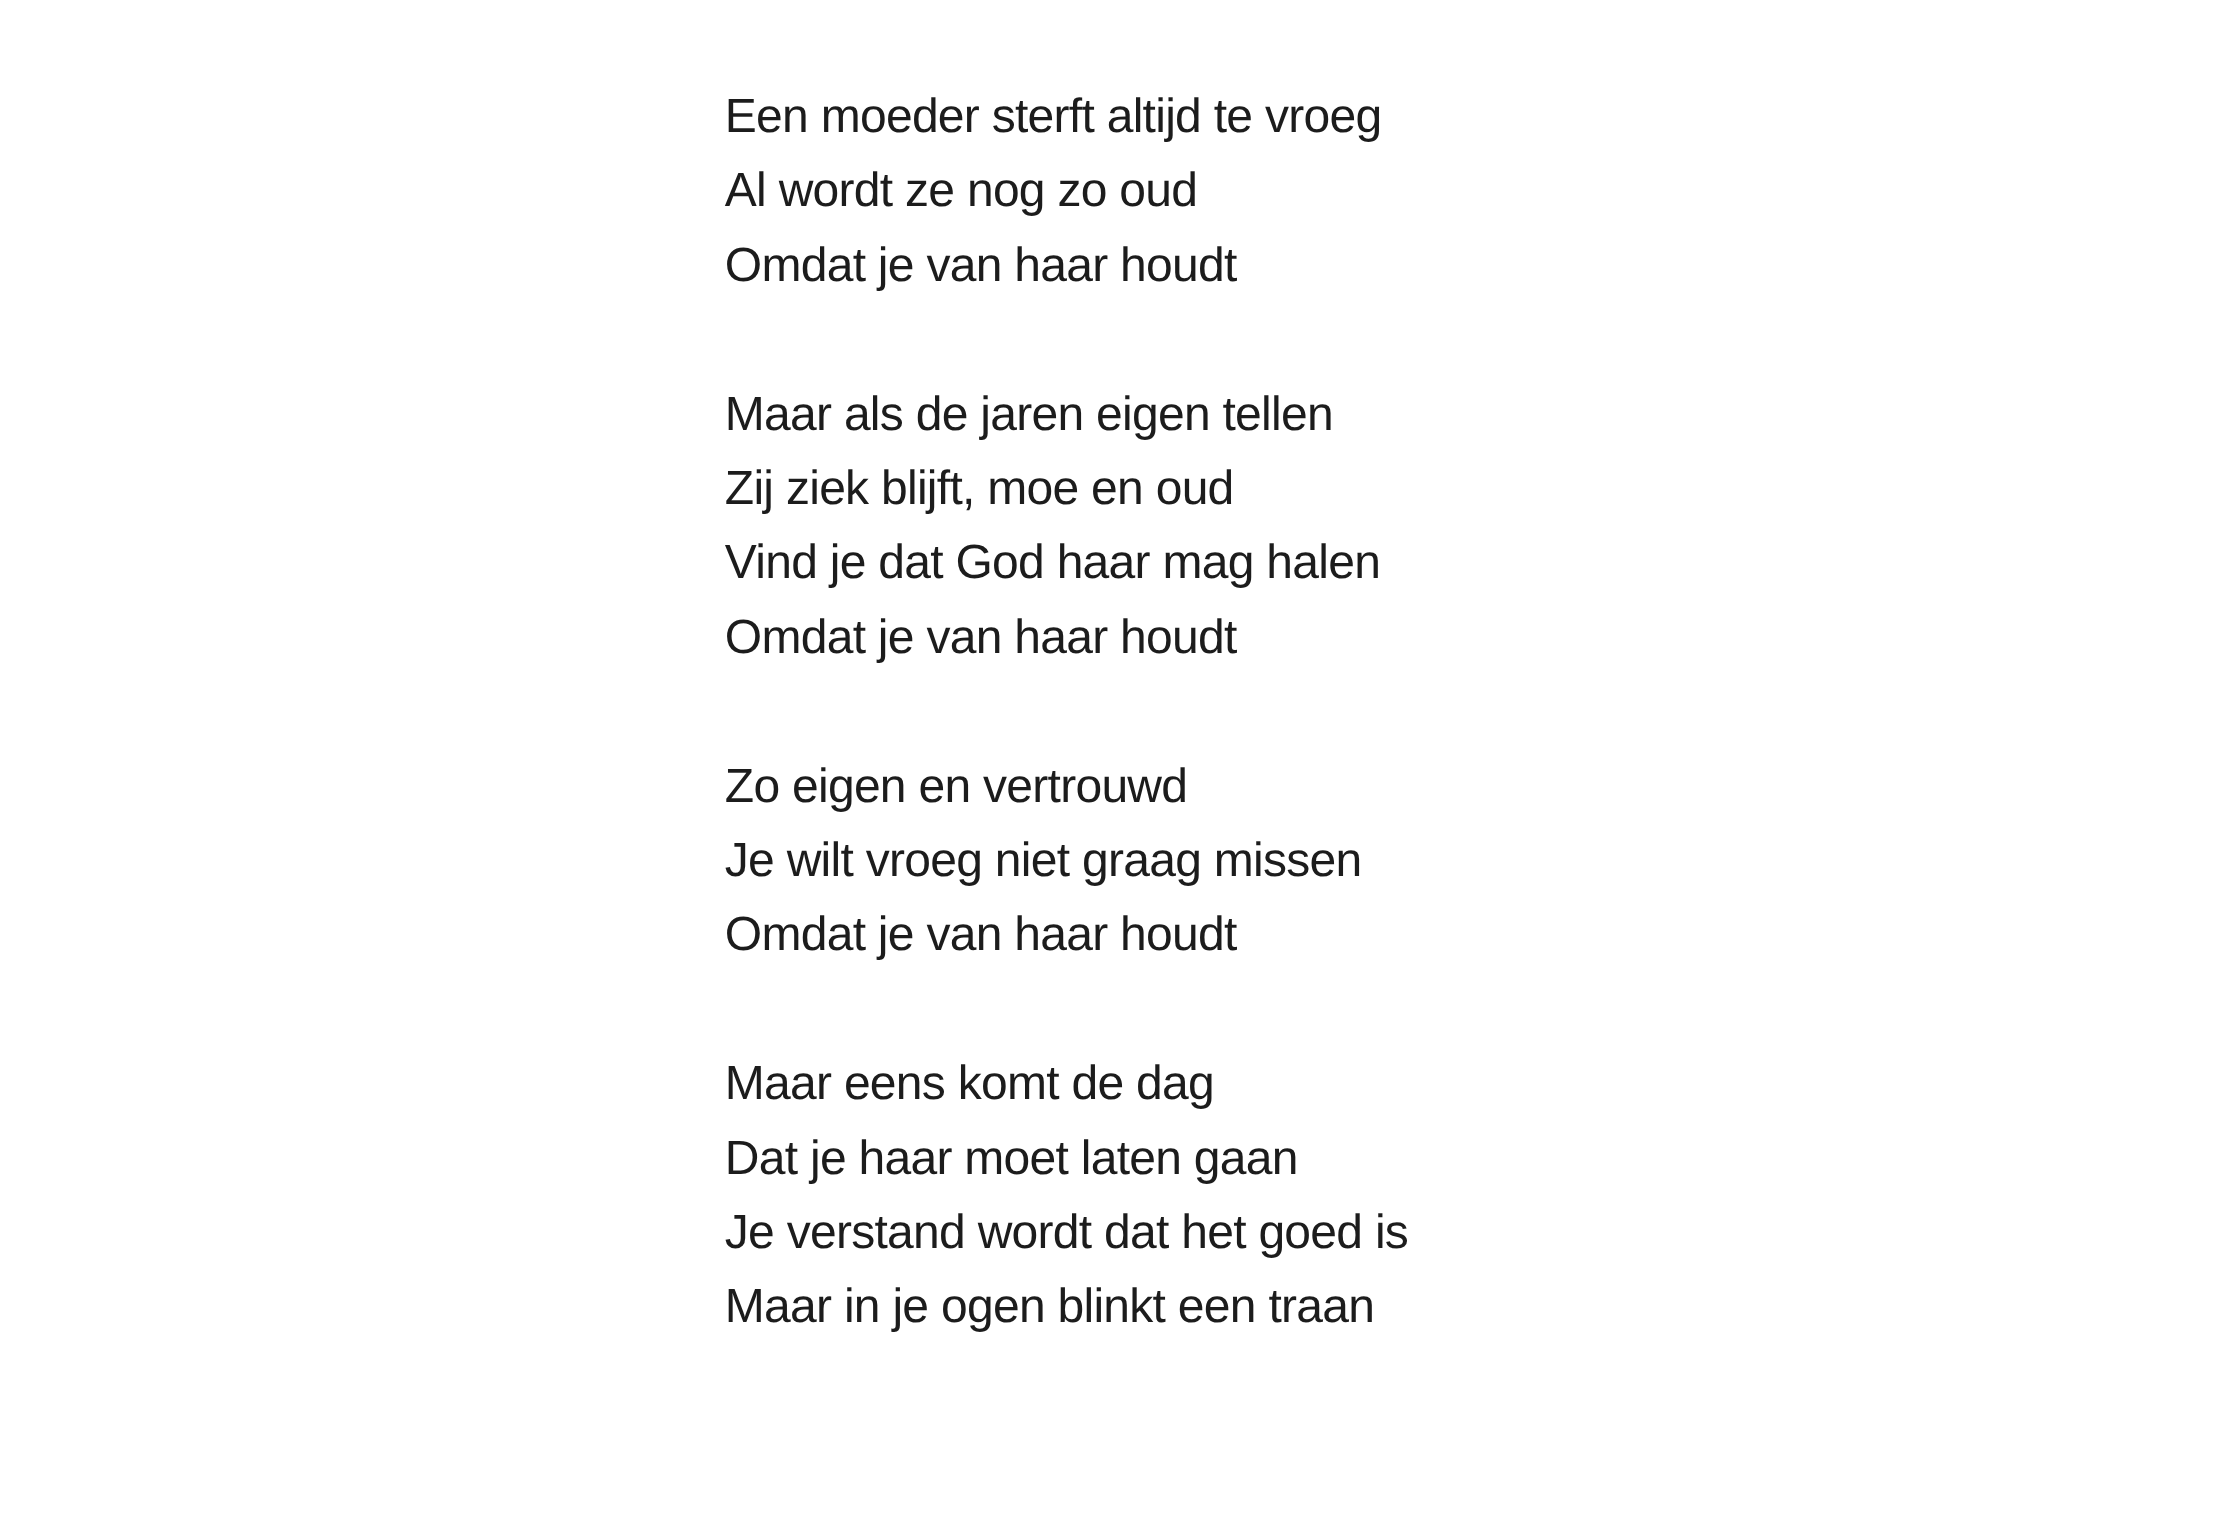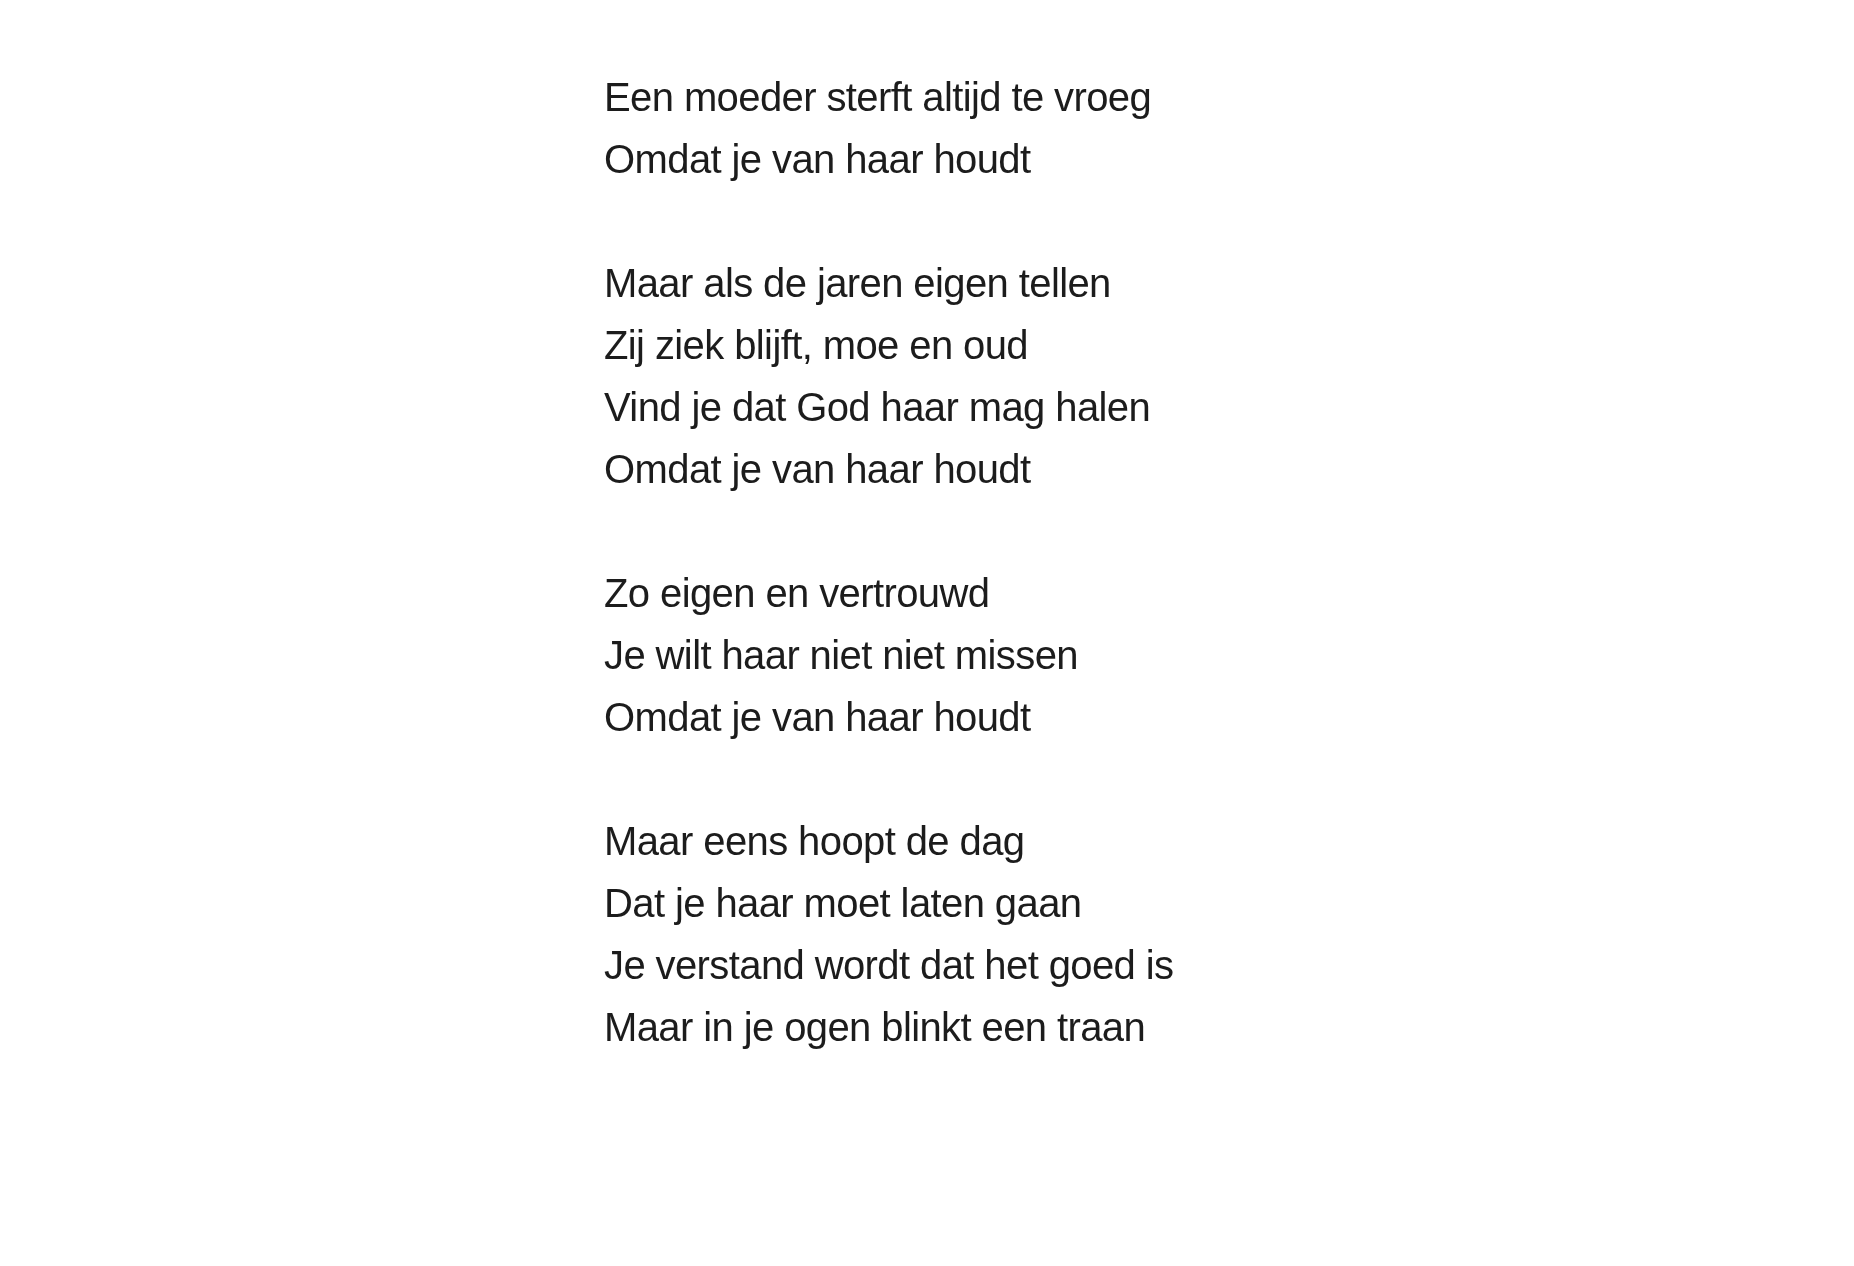--- a/index.html
+++ b/index.html
@@ -41,37 +41,38 @@
   }
 </style>
 </head>
 <body>
 
 <div class="page">
   <div class="poem">
 
     <div class="stanza">
       <div class="poem-line">Een moeder sterft altijd te vroeg</div>
+      <div class="poem-line">Al wordt ze nog zo oud</div>
       <div class="poem-line">Omdat je van haar houdt</div>
     </div>
 
     <div class="stanza">
       <div class="poem-line">Maar als de jaren eigen tellen</div>
       <div class="poem-line">Zij ziek blijft, moe en oud</div>
       <div class="poem-line">Vind je dat God haar mag halen</div>
       <div class="poem-line">Omdat je van haar houdt</div>
     </div>
 
     <div class="stanza">
       <div class="poem-line">Zo eigen en vertrouwd</div>
-      <div class="poem-line">Je wilt haar niet niet missen</div>
+      <div class="poem-line">Je wilt vroeg niet graag missen</div>
       <div class="poem-line">Omdat je van haar houdt</div>
     </div>
 
     <div class="stanza">
-      <div class="poem-line">Maar eens hoopt de dag</div>
+      <div class="poem-line">Maar eens komt de dag</div>
       <div class="poem-line">Dat je haar moet laten gaan</div>
       <div class="poem-line">Je verstand wordt dat het goed is</div>
       <div class="poem-line">Maar in je ogen blinkt een traan</div>
     </div>
 
   </div>
 </div>
 
 </body></html>

